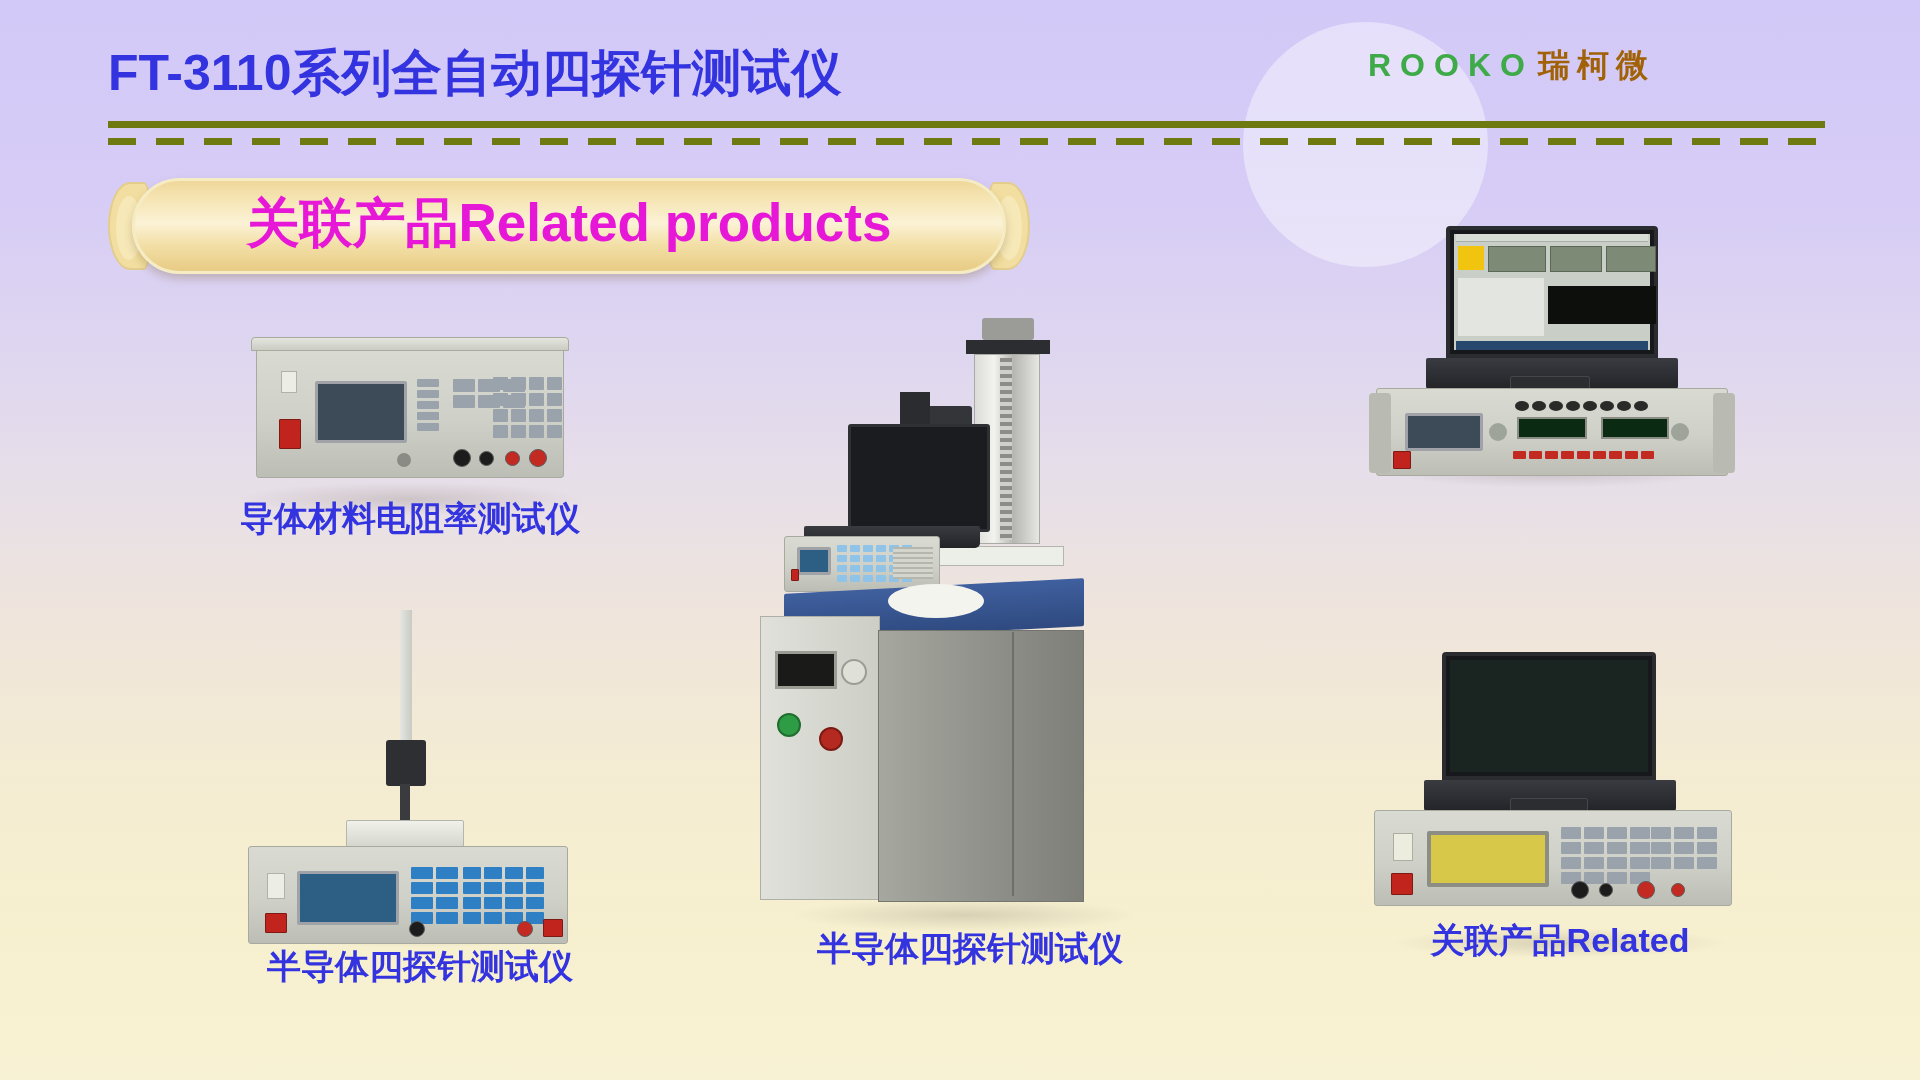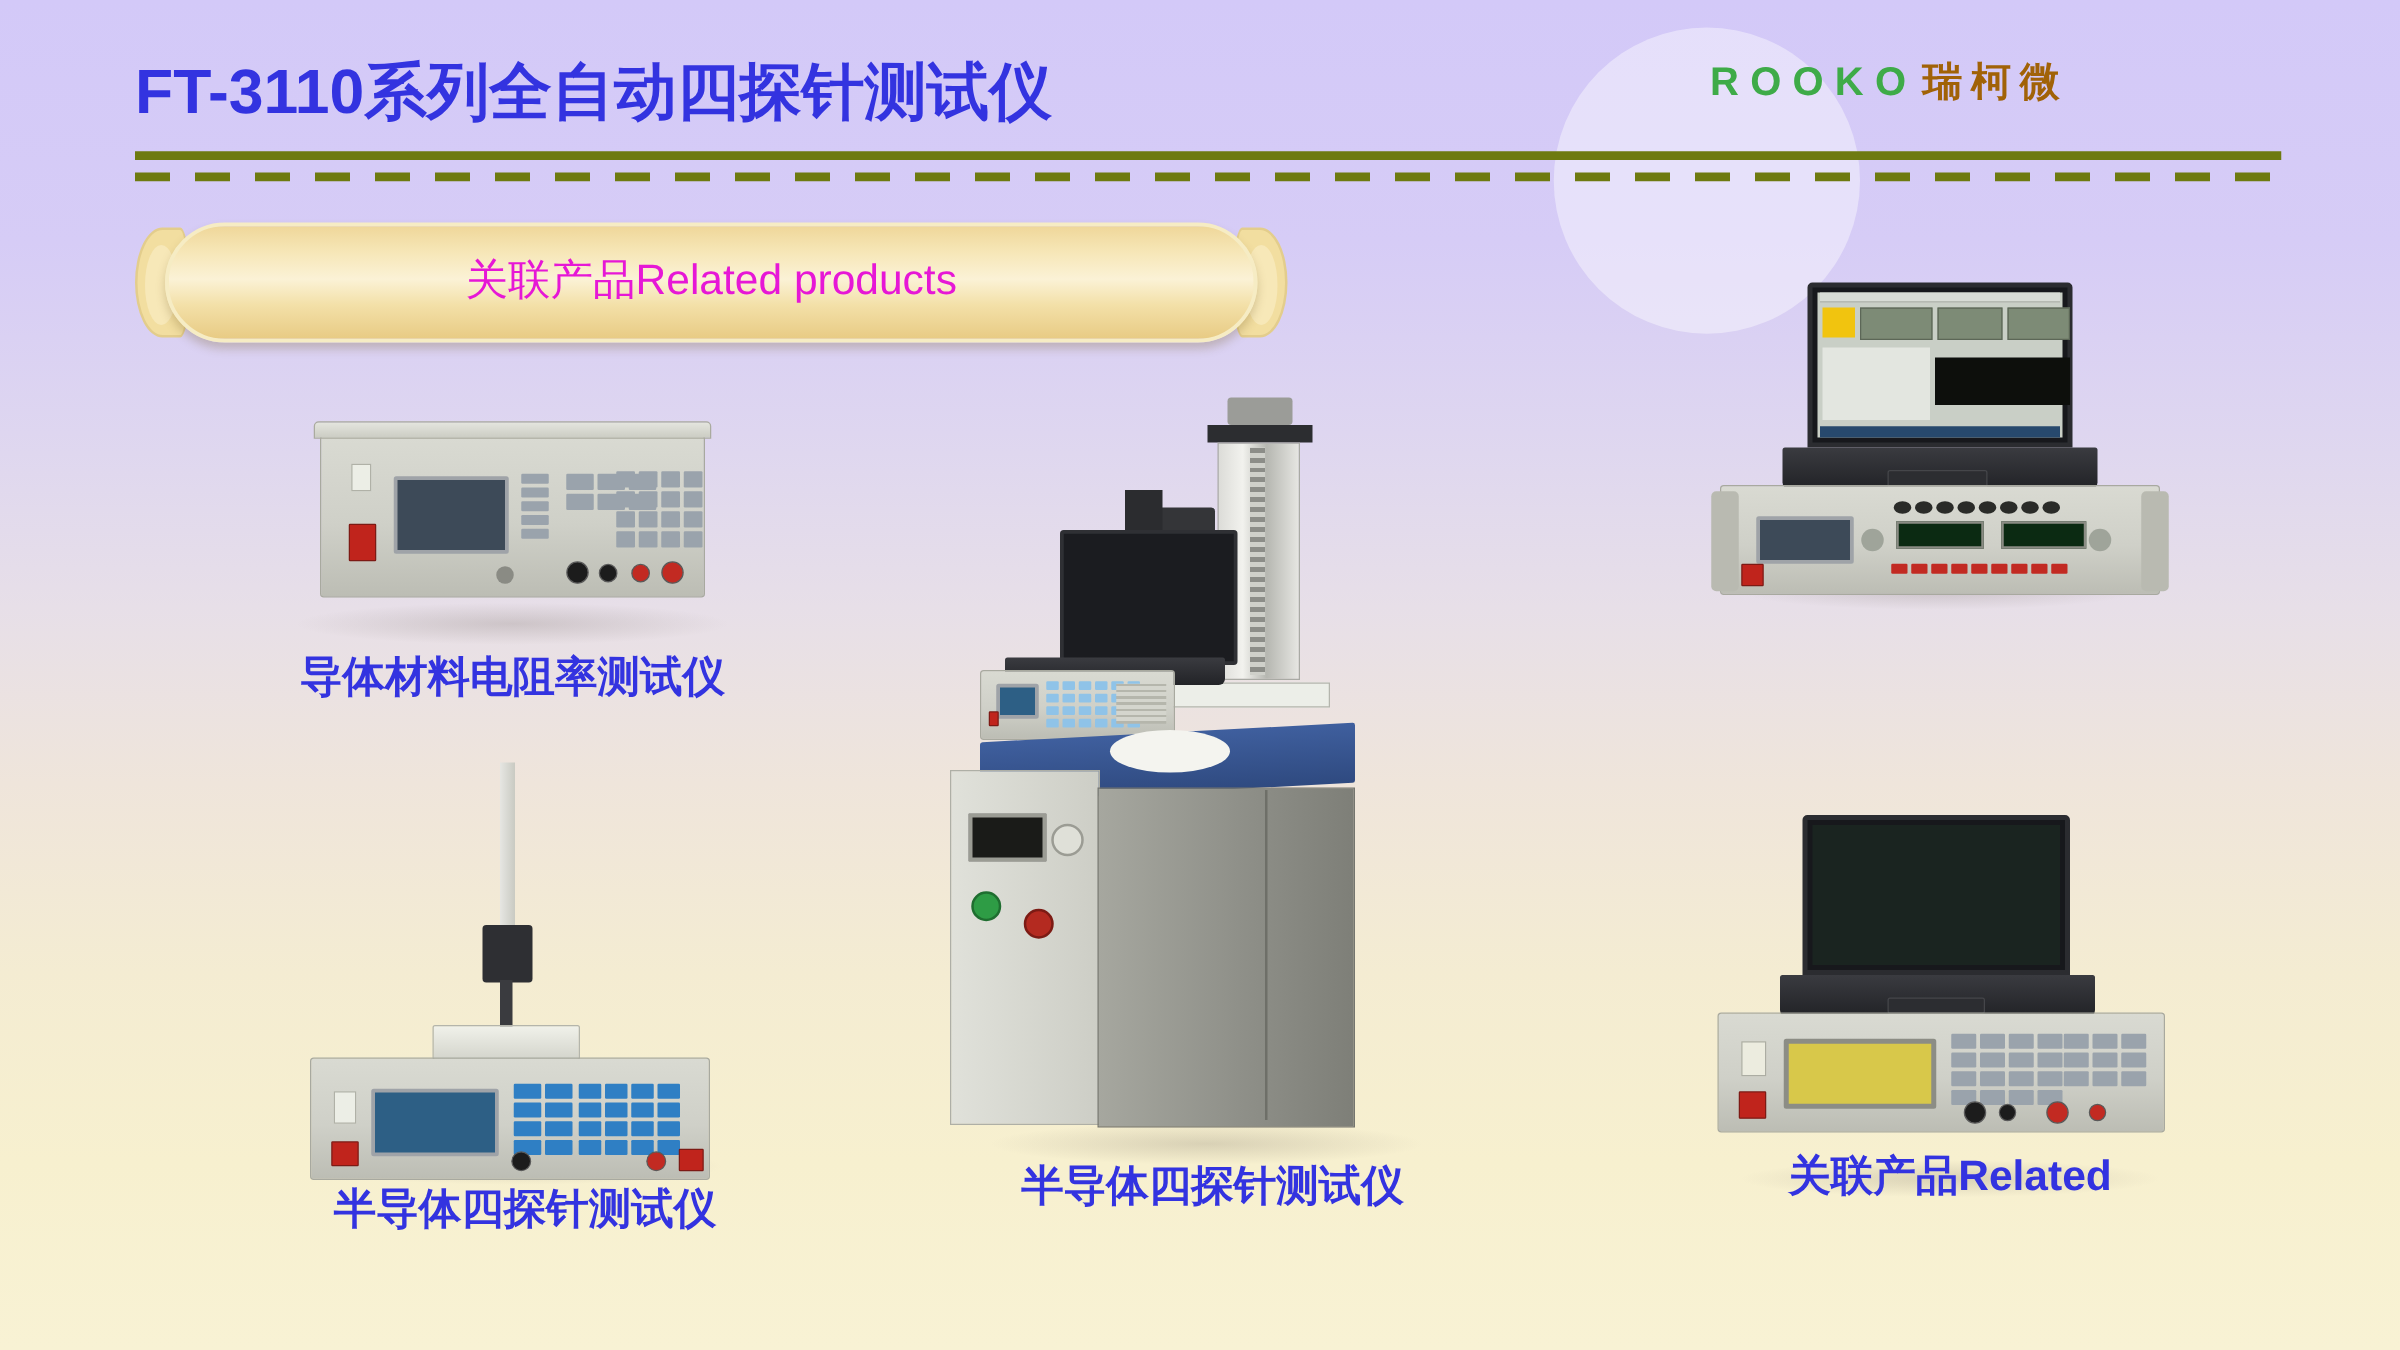--- a/index.html
+++ b/index.html
@@ -58,21 +58,21 @@
   .ribbon-body {
     position: absolute; left: 24px; top: 0; right: 24px; height: 96px;
     border-radius: 50px;
     background: linear-gradient(to bottom,
       #efd79a 0%, #f6e6b6 22%, #fbf2d6 47%, #f3e0a8 70%, #e8cb84 100%);
     border: 3px solid #f6ecc4;
     box-shadow: 0 5px 8px rgba(120,95,40,0.28);
     display: flex; align-items: center; justify-content: center;
   }
   .ribbon-text {
-    font-size: 34px; font-weight: normal; color: #e617d6; white-space: nowrap;
+    font-size: 53px; font-weight: bold; color: #e617d6; white-space: nowrap;
     transform: translateY(-2px);
   }
 
   
   .product { position: absolute; }
   .product .caption {
     position: absolute; left: 50%; transform: translateX(-50%);
     white-space: nowrap; font-size: 34px; font-weight: bold; color: #3333e0;
   }
   .photo { position: absolute; }
@@ -185,21 +185,21 @@
         <span></span>
         <span></span>
         <span></span>
     </div>
     <div class="jack black" style="left:196px; top:100px; width:18px; height:18px;"></div>
     <div class="jack black" style="left:222px; top:102px; width:15px; height:15px;"></div>
     <div class="jack red" style="left:248px; top:102px; width:15px; height:15px;"></div>
     <div class="jack red" style="left:272px; top:100px; width:18px; height:18px;"></div>
     <div style="position:absolute; left:140px; top:104px; width:14px; height:14px; background:#8a8b84; border-radius:50%;"></div>
   </div>
-  <div class="caption" style="top:219px;">导体材料电阻率测试仪</div>
+  <div class="caption" style="top:196px;">导体材料电阻率测试仪</div>
 </div>
 
 <div class="product" style="left:1330px; top:240px; width:440px; height:320px;">
   <div class="shadow-ellipse" style="left:60px; top:218px; width:320px; height:30px;"></div>
   <div class="photo laptop" style="left:0; top:0; width:440px; height:200px;">
     <div class="screen" style="left:116px; top:-14px; width:212px; height:132px;">
       <div class="ui">
         <div style="position:absolute;left:2px;top:0;right:2px;height:8px;background:#d8dcd6;border-bottom:1px solid #a9aea6;"></div>
         <div style="position:absolute;left:4px;top:12px;width:26px;height:24px;background:#f1c40f;"></div>
         <div style="position:absolute;left:34px;top:12px;width:58px;height:26px;background:#7d8b76;border:1px solid #5c6757;"></div>

